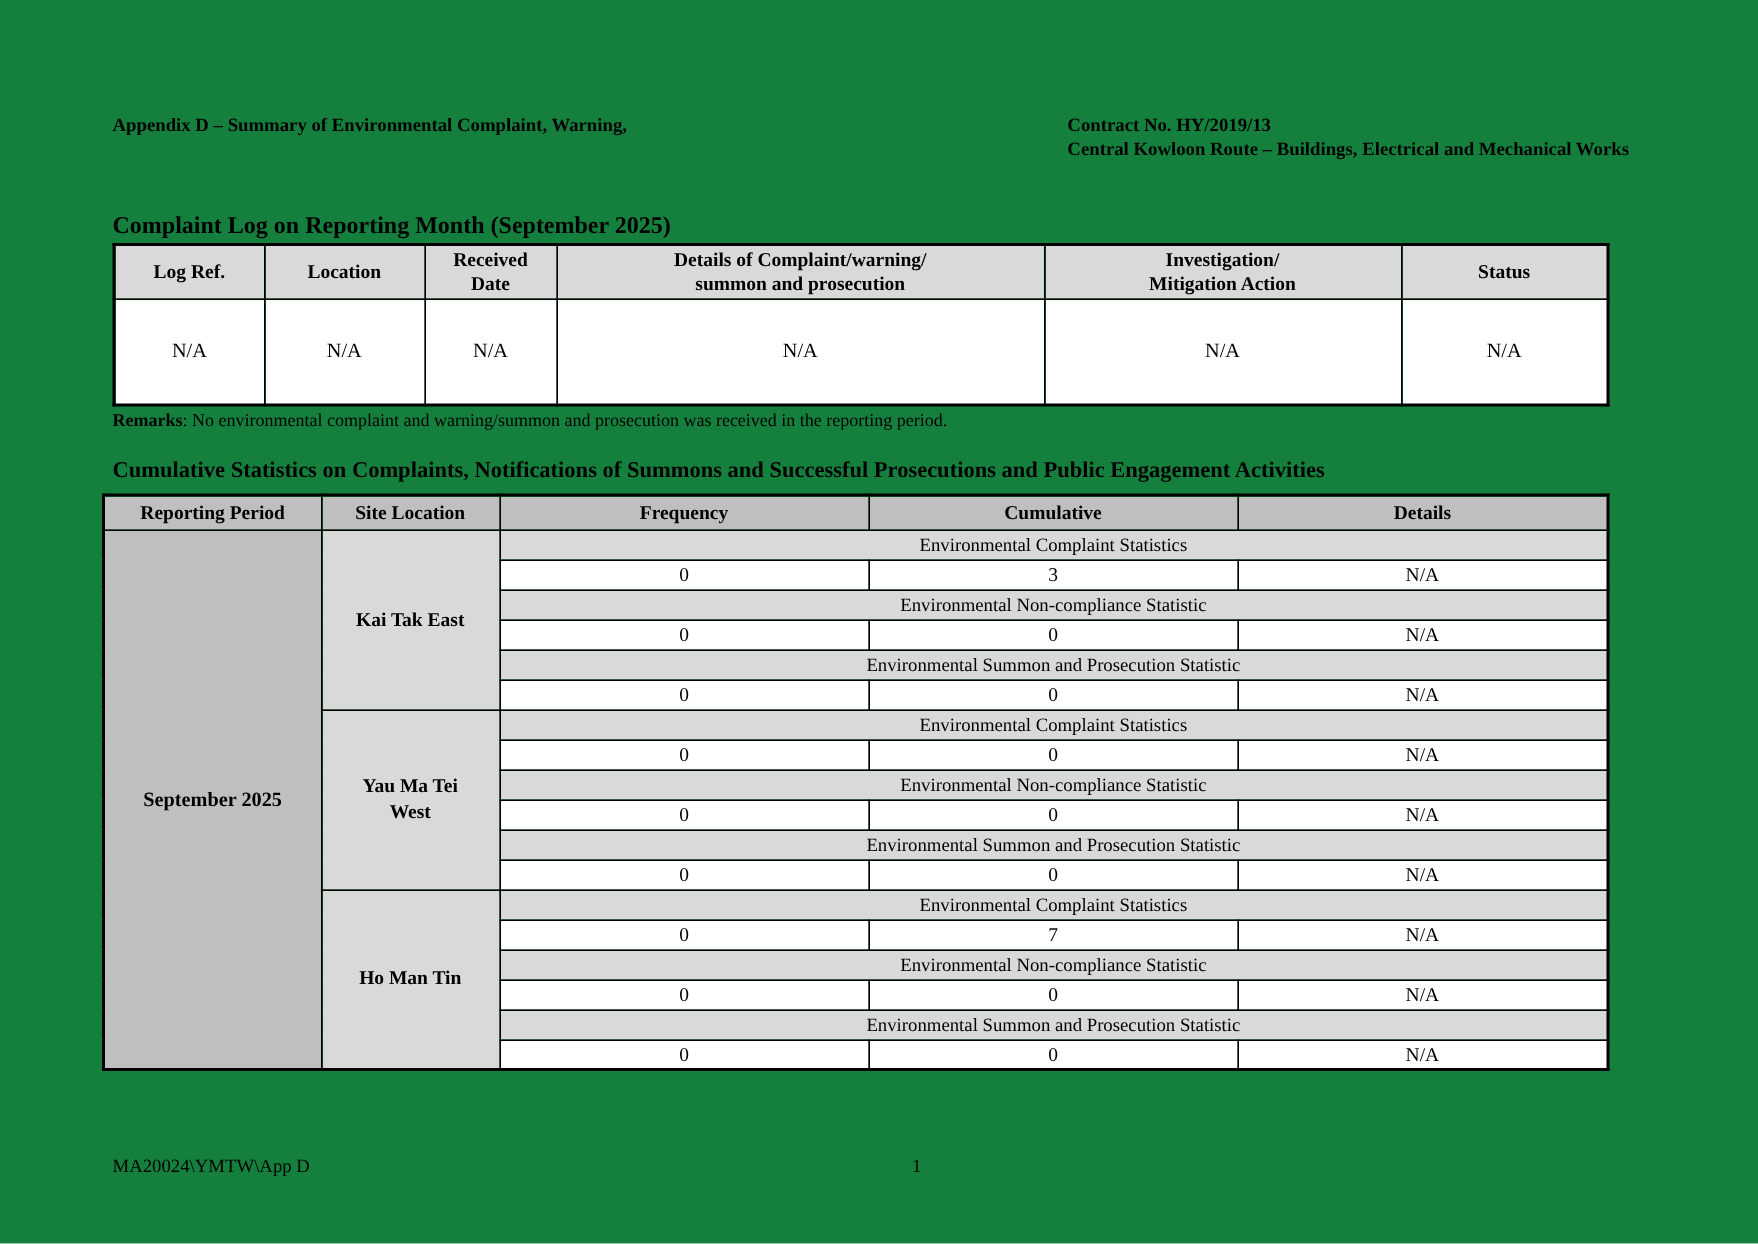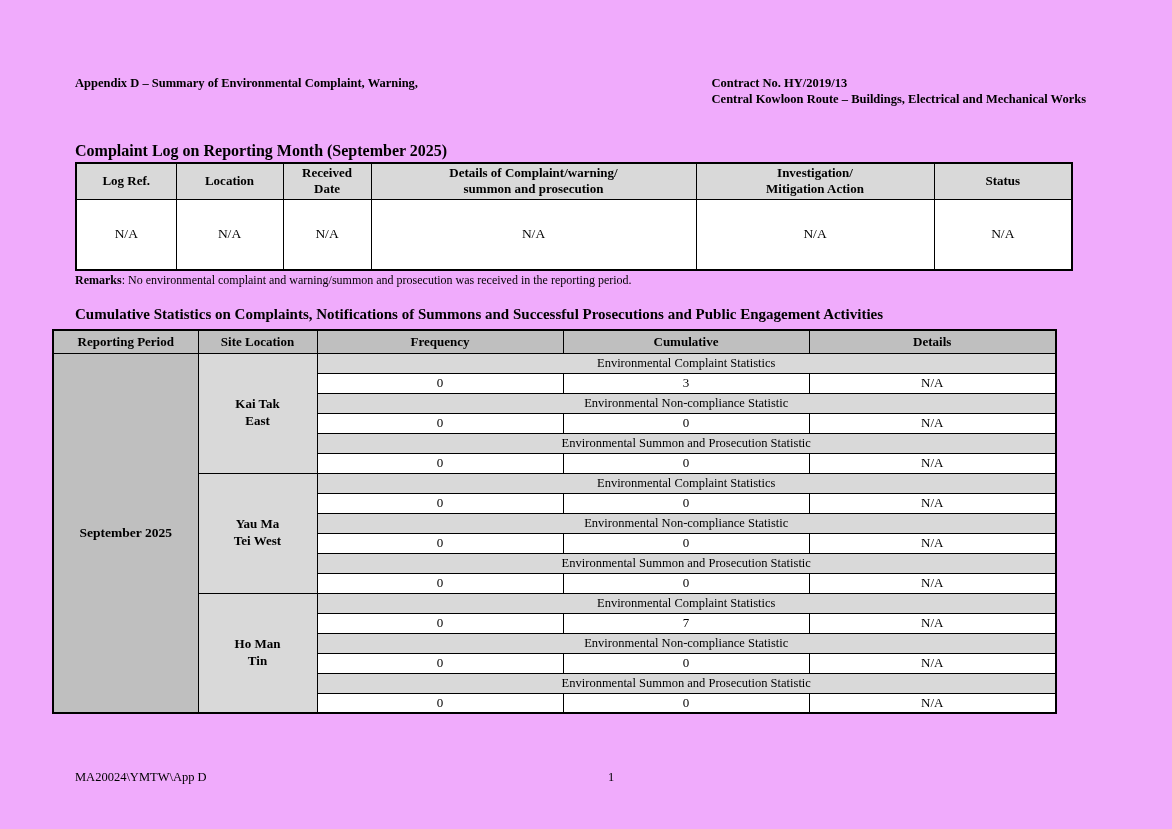--- a/index.html
+++ b/index.html
@@ -5,21 +5,21 @@
   * { margin: 0; padding: 0; box-sizing: border-box; }
   html, body { background: #ffffff; }
   body {
     font-family: "Liberation Serif", "DejaVu Serif", serif;
     color: #000000;
   }
   .page {
     position: relative;
     width: 1172px;
     height: 829px;
-    background: #f0abfc;
+    background: #15803d;
     overflow: hidden;
   }
 
   
   .hdr-left {
     position: absolute; left: 75px; top: 76px;
     font-size: 12.5px; font-weight: bold; line-height: 15.5px;
   }
   .hdr-right {
     position: absolute; right: 86px; top: 76px;
@@ -59,38 +59,38 @@
   }
 
   .remarks {
     position: absolute; left: 75px; top: 273px;
     font-size: 12px;
   }
   .remarks .bold { font-weight: bold; }
 
   
   .tbl-cum {
-    position: absolute; left: 52px; top: 329px;
+    position: absolute; left: 68px; top: 329px;
     width: 1003px; border: 2px solid #000;
   }
   .tbl-cum th {
     background: #bfbfbf;
     height: 23px;
     font-size: 13px; font-weight: bold;
   }
   .tbl-cum tr { height: 20px; }
   .tbl-cum td { font-size: 13px; background: #ffffff; }
   .tbl-cum td.rp-cell {
     background: #bfbfbf;
     font-weight: bold; font-size: 13.5px;
   }
   .tbl-cum td.site-cell {
     background: #d9d9d9;
     font-weight: bold; font-size: 13px;
-    padding: 0 30px; line-height: 1.3;
+    padding: 0 20px; line-height: 1.3;
   }
   .tbl-cum td.band-cell {
     background: #d9d9d9;
     font-size: 12.5px;
   }
 
   
   .footer-ref {
     position: absolute; left: 75px; top: 770px;
     font-size: 12.5px;

